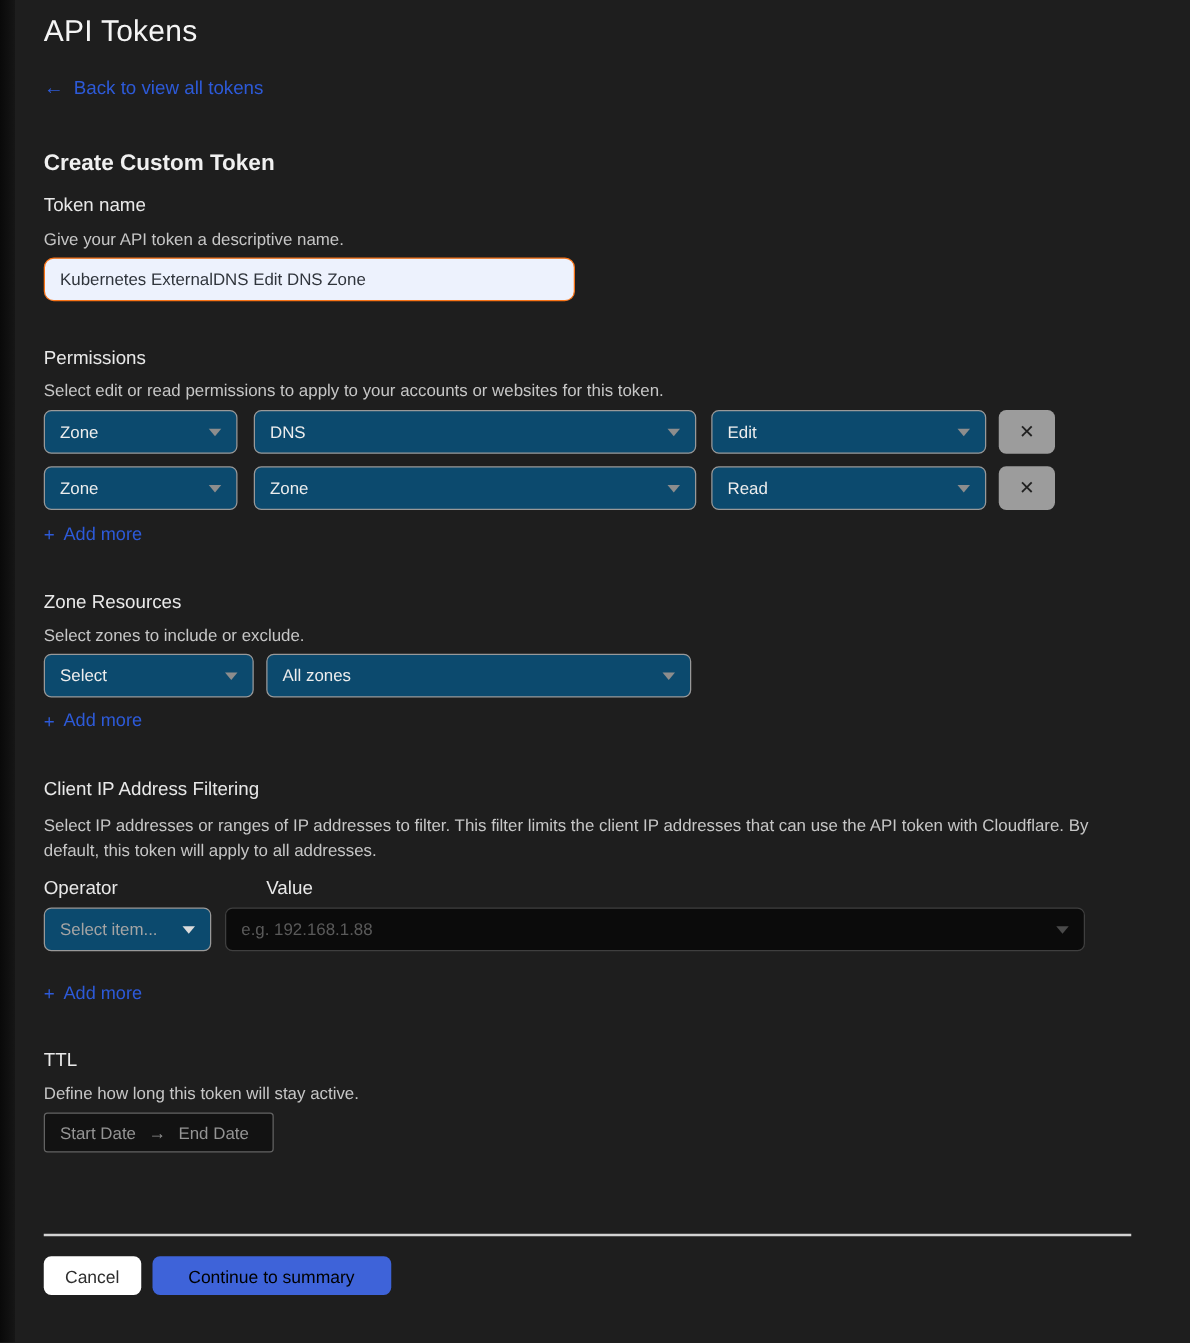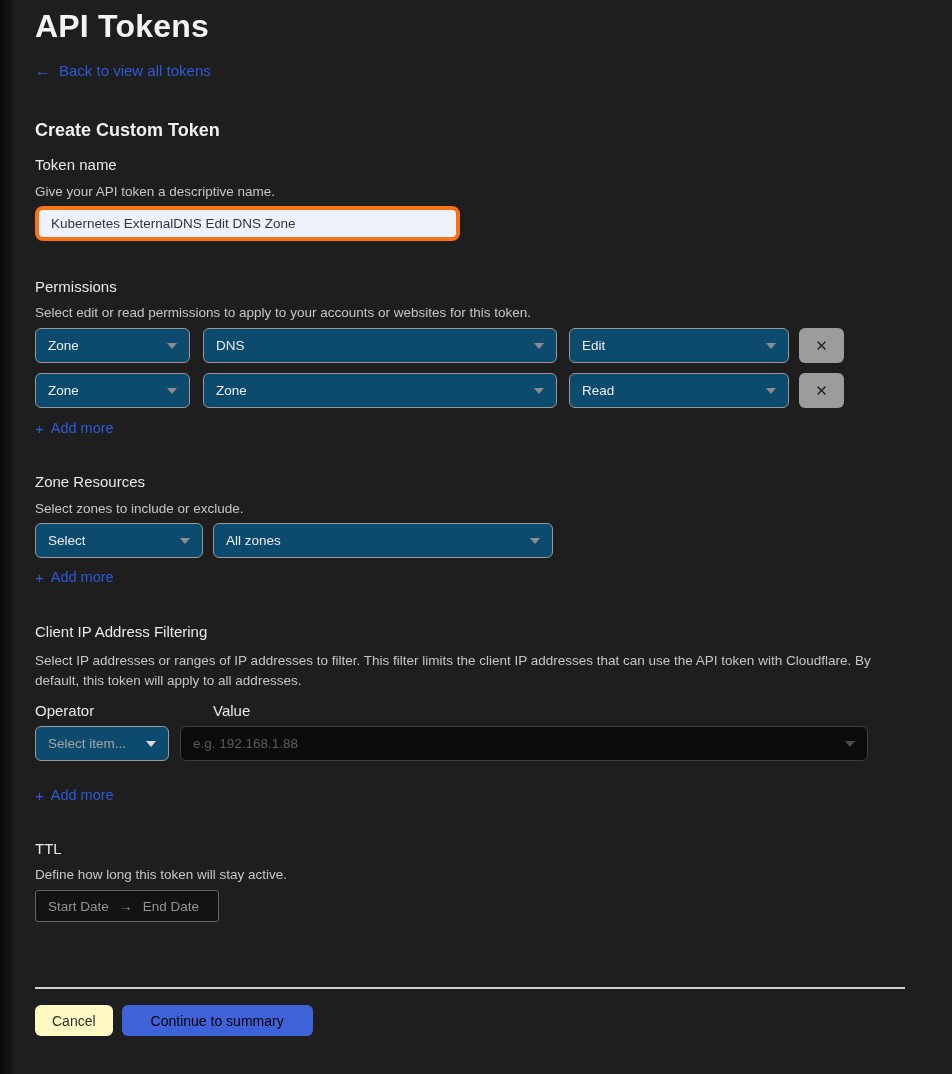--- a/index.html
+++ b/index.html
@@ -11,22 +11,22 @@
     overflow: hidden;
     position: relative;
   }
   .edge-strip {
     position: absolute; left: 0; top: 0; width: 12px; height: 100%;
     background: linear-gradient(to right, #090909, #161616);
   }
   .content { padding: 6px 44px 0 35px; position: relative; }
 
   h1.page-title {
-    margin: 0; font-size: 32px; line-height: 40px;
-    font-weight: 700; color: #f4f4f4; letter-spacing: 0.2px;
+    margin: 0; font-size: 24px; line-height: 40px;
+    font-weight: 400; color: #f4f4f4; letter-spacing: 0.2px;
   }
   .back-link {
     margin-top: 17px; font-size: 15px; line-height: 16px;
     color: #2d5ad8; cursor: pointer; display: flex; align-items: center; gap: 8px;
     width: fit-content;
   }
   .back-link .arrow { font-size: 16px; }
 
   h2.form-title {
     margin: 42px 0 0 0; font-size: 18px; line-height: 19px;
@@ -37,21 +37,21 @@
   .field-desc  { font-size: 13.5px; line-height: 14px; color: #c6c6c6; }
 
   .mt-38 { margin-top: 38px; }
   .mt-39 { margin-top: 39px; }
 
   .text-input {
     display: block;
     margin-top: 7px;
     width: 425px; height: 35px;
     background: #edf2fd;
-    border: 4px solid #f97316;
+    border: 1px solid #f97316;
     border-radius: 8px;
     color: #30353c; font-size: 13.5px;
     padding: 0 12px;
     font-family: "Liberation Sans", sans-serif;
     outline: none;
   }
 
   .select {
     height: 35px;
     background: #0c4a6e;
@@ -131,21 +131,21 @@
     width: 870px; height: 0;
     border-top: 2px solid #d2d2d2;
   }
 
   .footer { margin-top: 16px; display: flex; gap: 9px; }
   .btn {
     height: 31px; border: none; border-radius: 6px;
     font-size: 14px; font-family: "Liberation Sans", sans-serif;
     cursor: pointer; line-height: 1;
   }
-  .btn-cancel  { background: #fef9c3; color: #2e2e2e; padding: 0 17px; }
+  .btn-cancel  { background: #ffffff; color: #2e2e2e; padding: 0 17px; }
   .btn-primary { background: #3e63d9; color: #000000; padding: 0 29px; }
 </style>
 </head>
 <body>
 
 <div class="edge-strip"></div>
 
 <div class="content">
 
   <h1 class="page-title">API Tokens</h1>

